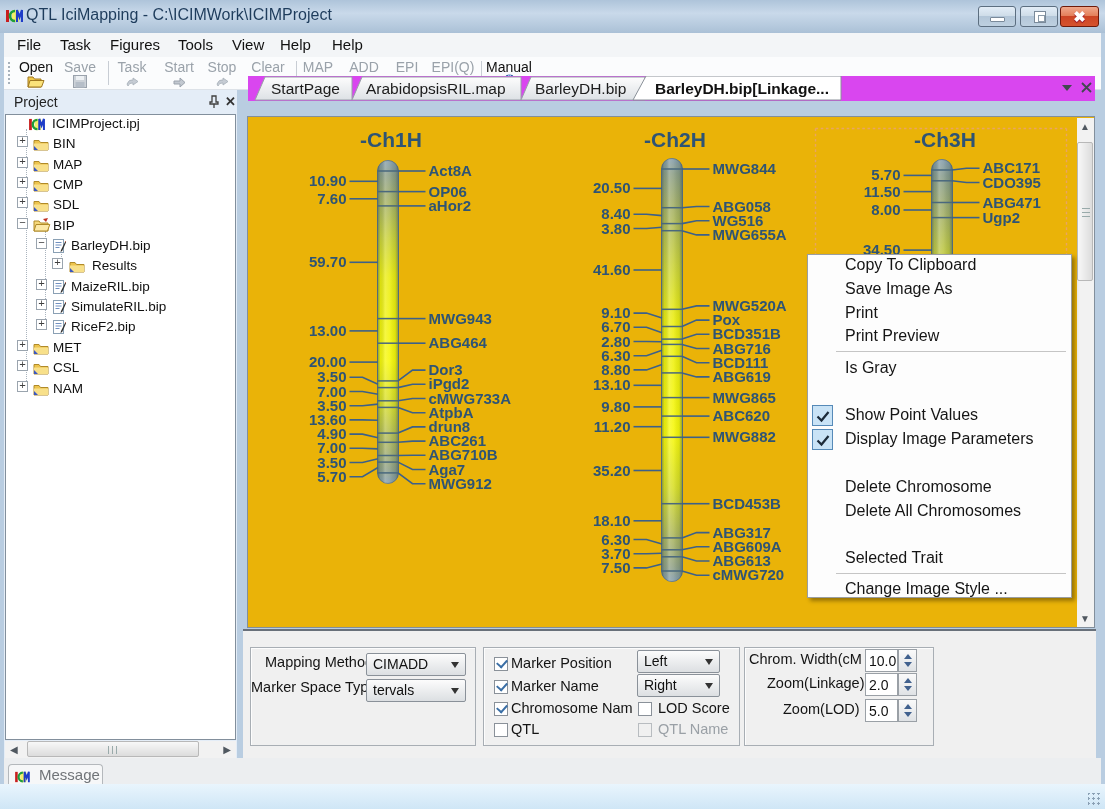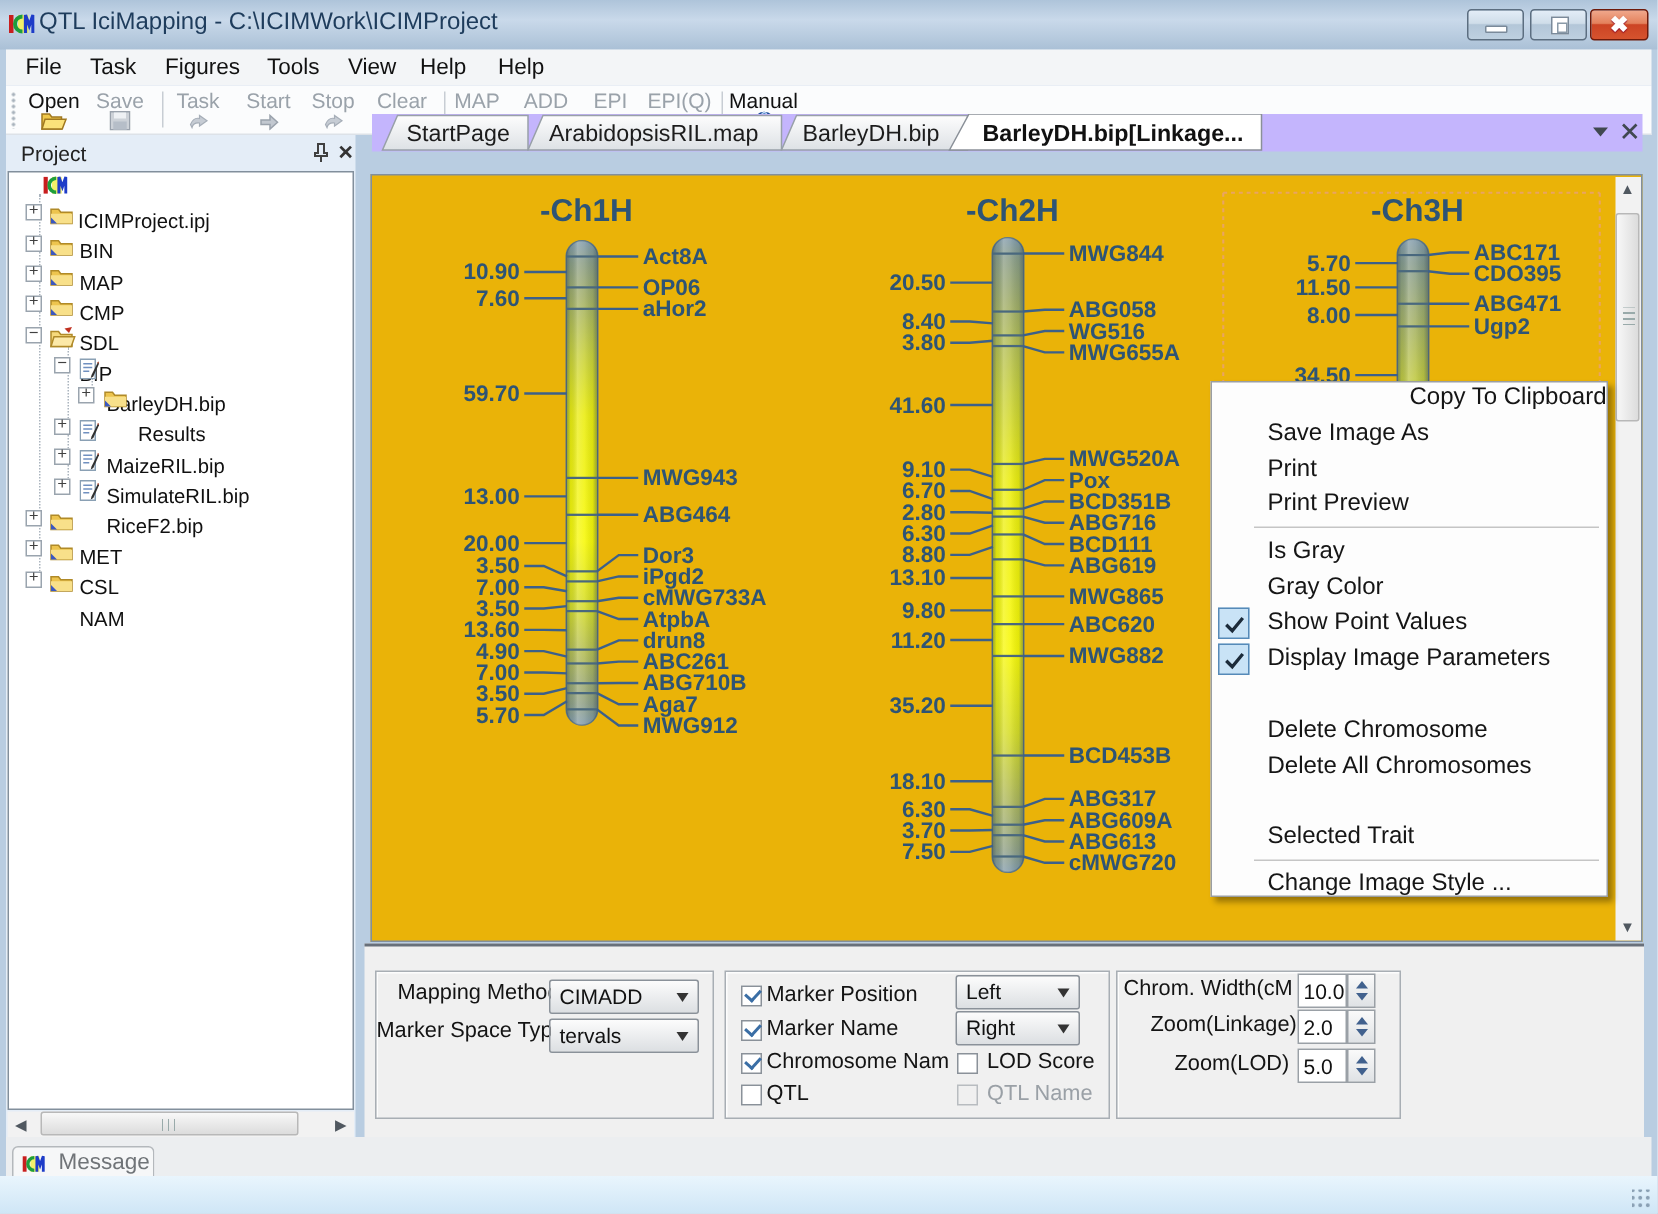--- a/index.html
+++ b/index.html
@@ -26,28 +26,28 @@
 .tbi { position:absolute; top:17px; text-align:center; }
 .tbsep { position:absolute; top:4px; width:1px; height:24px; background:#c8cdd4; }
 
 .lpanel { position:absolute; left:4px; top:90px; width:233px; height:668px; background:#e4edf7; }
 .lphead { position:absolute; left:10px; top:4px; font-size:14px; color:#222; }
 .pinico { position:absolute; left:204px; top:5px; color:#333; }
 .xico { position:absolute; left:221px; top:4px; color:#333; font-size:13px; font-weight:bold; }
 .treebox { position:absolute; left:1px; top:24px; width:231px; height:626px; background:#fff; border:1px solid #828f9c; }
 .trow { position:absolute; left:0; width:229px; height:20px; }
 .expbox { position:absolute; top:2px; width:11px; height:11px; border:1px solid #9aa4ae; background:#fff; font-size:11px; line-height:9px; text-align:center; color:#404040; font-family:"Liberation Mono",monospace; }
-.tlabel { position:absolute; top:2px; font-size:13.5px; color:#101010; white-space:nowrap;margin-top:24px; }
+.tlabel { position:absolute; top:2px; font-size:13.5px; color:#101010; white-space:nowrap; }
 .hscroll { position:absolute; left:1px; top:651px; width:231px; height:17px; background:#f2f2f2; }
 .hthumb { position:absolute; left:22px; top:0px; width:172px; height:16px; background:linear-gradient(#f8f8f8,#dcdcdc); border:1px solid #b8b8b8; border-radius:2px; }
 .hgrip { position:absolute; left:80px; top:4px; width:10px; height:8px;
   background-image:repeating-linear-gradient(90deg, #9aa 0 1px, transparent 1px 4px); }
 .harrow { position:absolute; top:3px; font-size:10px; color:#505860; }
 
-.tabstrip { position:absolute; left:248px; top:76px; width:847px; height:25px; background:#c4b5fd; }
+.tabstrip { position:absolute; left:248px; top:76px; width:847px; height:25px; background:#d946ef; }
 .page { position:absolute; left:247px; top:116px; width:848px; height:512px; background:#eab308; border:1px solid #828f9c; }
 .chart { position:absolute; left:0px; top:0px; }
 
 .vscroll { position:absolute; left:829px; top:1px; width:17px; height:509px; background:#f2f2f2; }
 .vthumb { position:absolute; left:0px; top:24px; width:16px; height:139px; background:linear-gradient(90deg,#f8f8f8,#dcdcdc); border:1px solid #b8b8b8; border-radius:2px; }
 .vgrip { position:absolute; left:4px; top:62px; width:8px; height:12px;
   background-image:repeating-linear-gradient(0deg, #9aa 0 1px, transparent 1px 4px); }
 .varrow { position:absolute; left:3px; font-size:10px; color:#505860; }
 
 .ctxmenu { position:absolute; left:559px; top:137px; width:265px; height:344px; background:#fdfdfd; border:1px solid #9a9ea2; box-shadow:3px 3px 4px rgba(0,0,0,0.35); }
@@ -585,27 +585,26 @@
 
 </svg>
   <div class="vscroll">
     <span class="varrow" style="top:3px;">▲</span>
     <span class="varrow" style="bottom:3px;">▼</span>
     <div class="vthumb">
           <div class="vgrip"></div>
         </div>
   </div>
   <div class="ctxmenu">
-<div class="mitem" style="top:-2.0px;text-align:right;">Copy To Clipboard</div>
+<div class="mitem" style="top:-2.0px;">Copy To Clipboard</div>
 <div class="mitem" style="top:21.8px;">Save Image As</div>
 <div class="mitem" style="top:45.6px;">Print</div>
 <div class="mitem" style="top:69.4px;">Print Preview</div>
 <div class="msep" style="top:96px;"></div>
 <div class="mitem" style="top:100.7px;">Is Gray</div>
-<div class="mitem" style="top:124.5px;">Gray Color</div>
 <div class="mchk" style="top:150px;"><svg width="20" height="20" viewBox="0 0 20 20">
             <path d="M4.5 10.5 L8.5 14.5 L15.5 6" fill="none" stroke="#1c2b3a" stroke-width="2.2"></path>
           </svg></div>
 <div class="mitem" style="top:148.3px;">Show Point Values</div>
 <div class="mchk" style="top:174px;"><svg width="20" height="20" viewBox="0 0 20 20">
             <path d="M4.5 10.5 L8.5 14.5 L15.5 6" fill="none" stroke="#1c2b3a" stroke-width="2.2"></path>
           </svg></div>
 <div class="mitem" style="top:172.1px;">Display Image Parameters</div>
 <div class="mitem" style="top:219.7px;">Delete Chromosome</div>
 <div class="mitem" style="top:243.5px;">Delete All Chromosomes</div>

